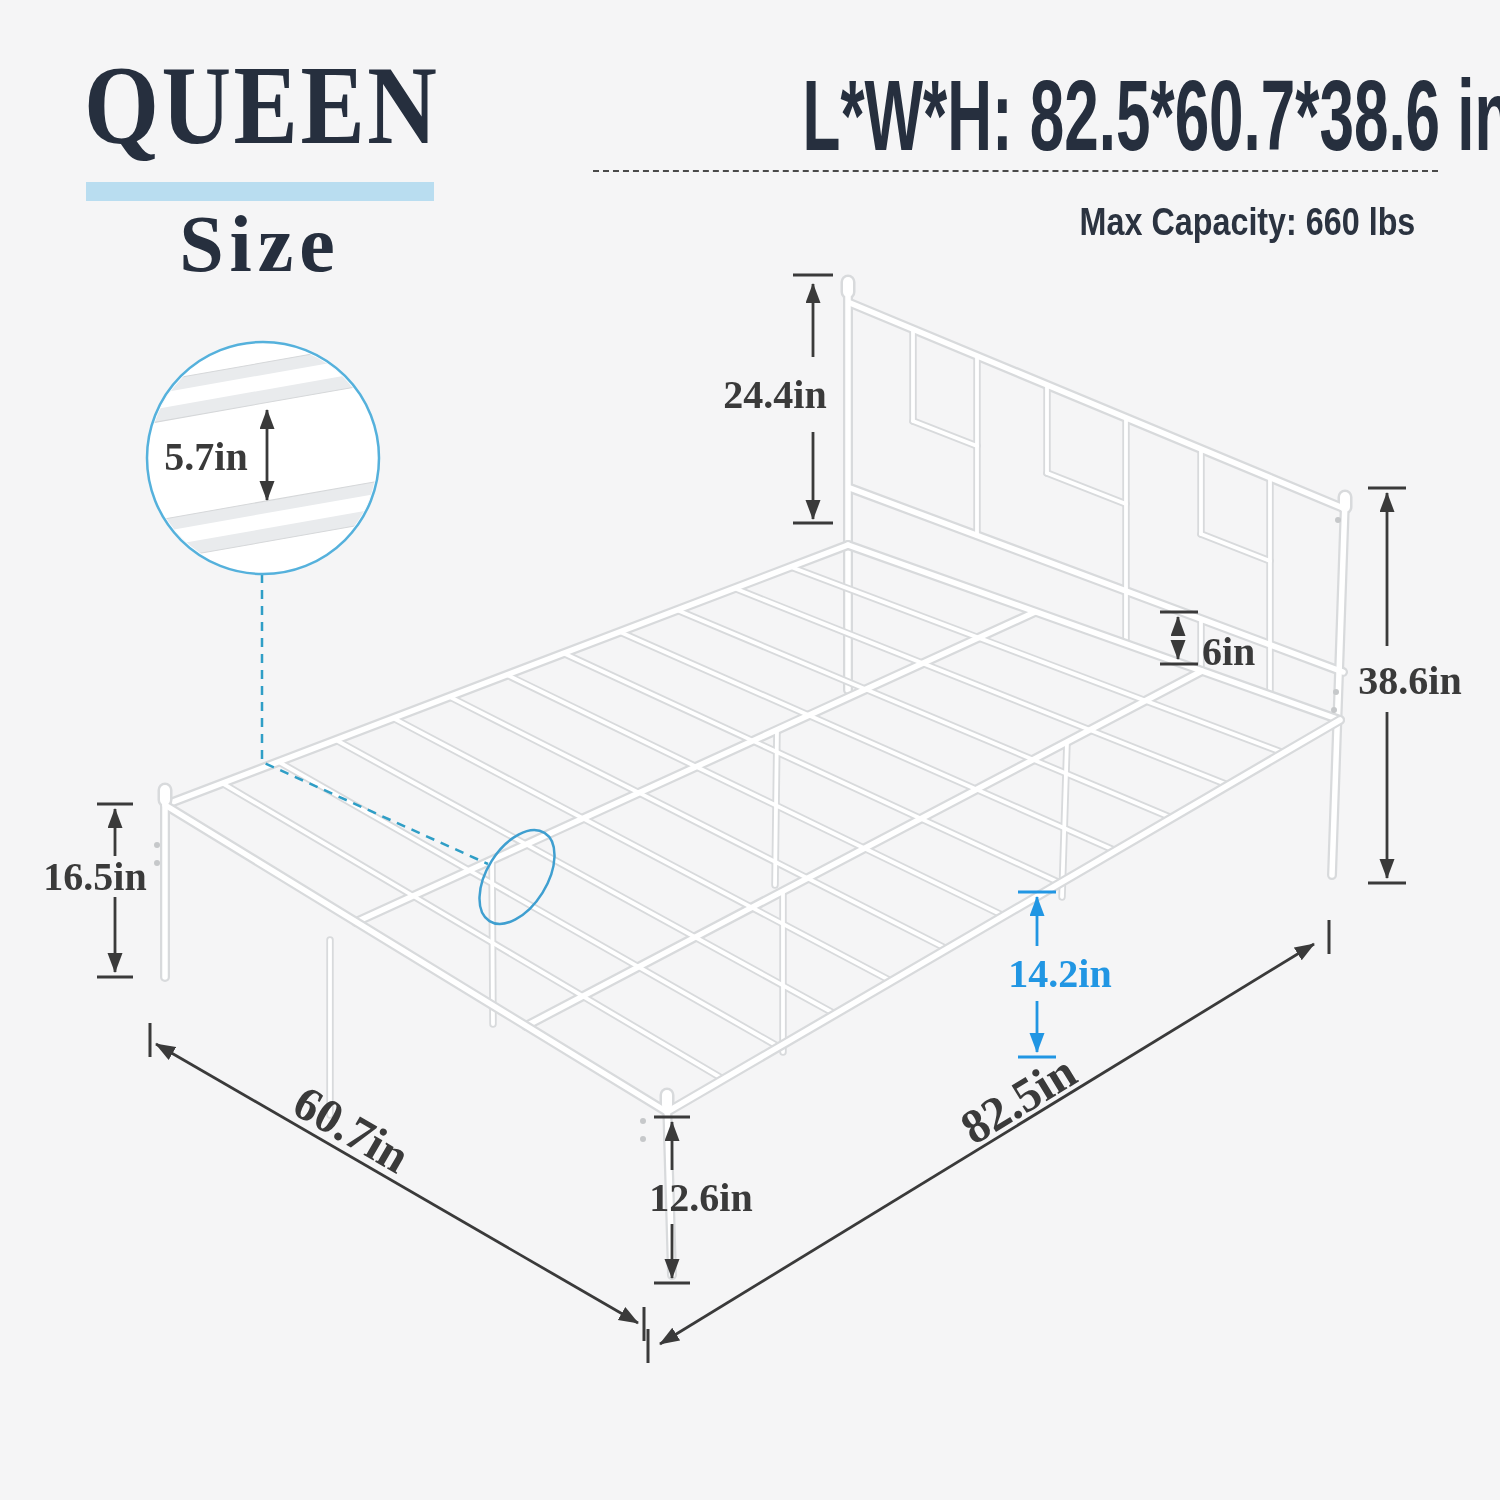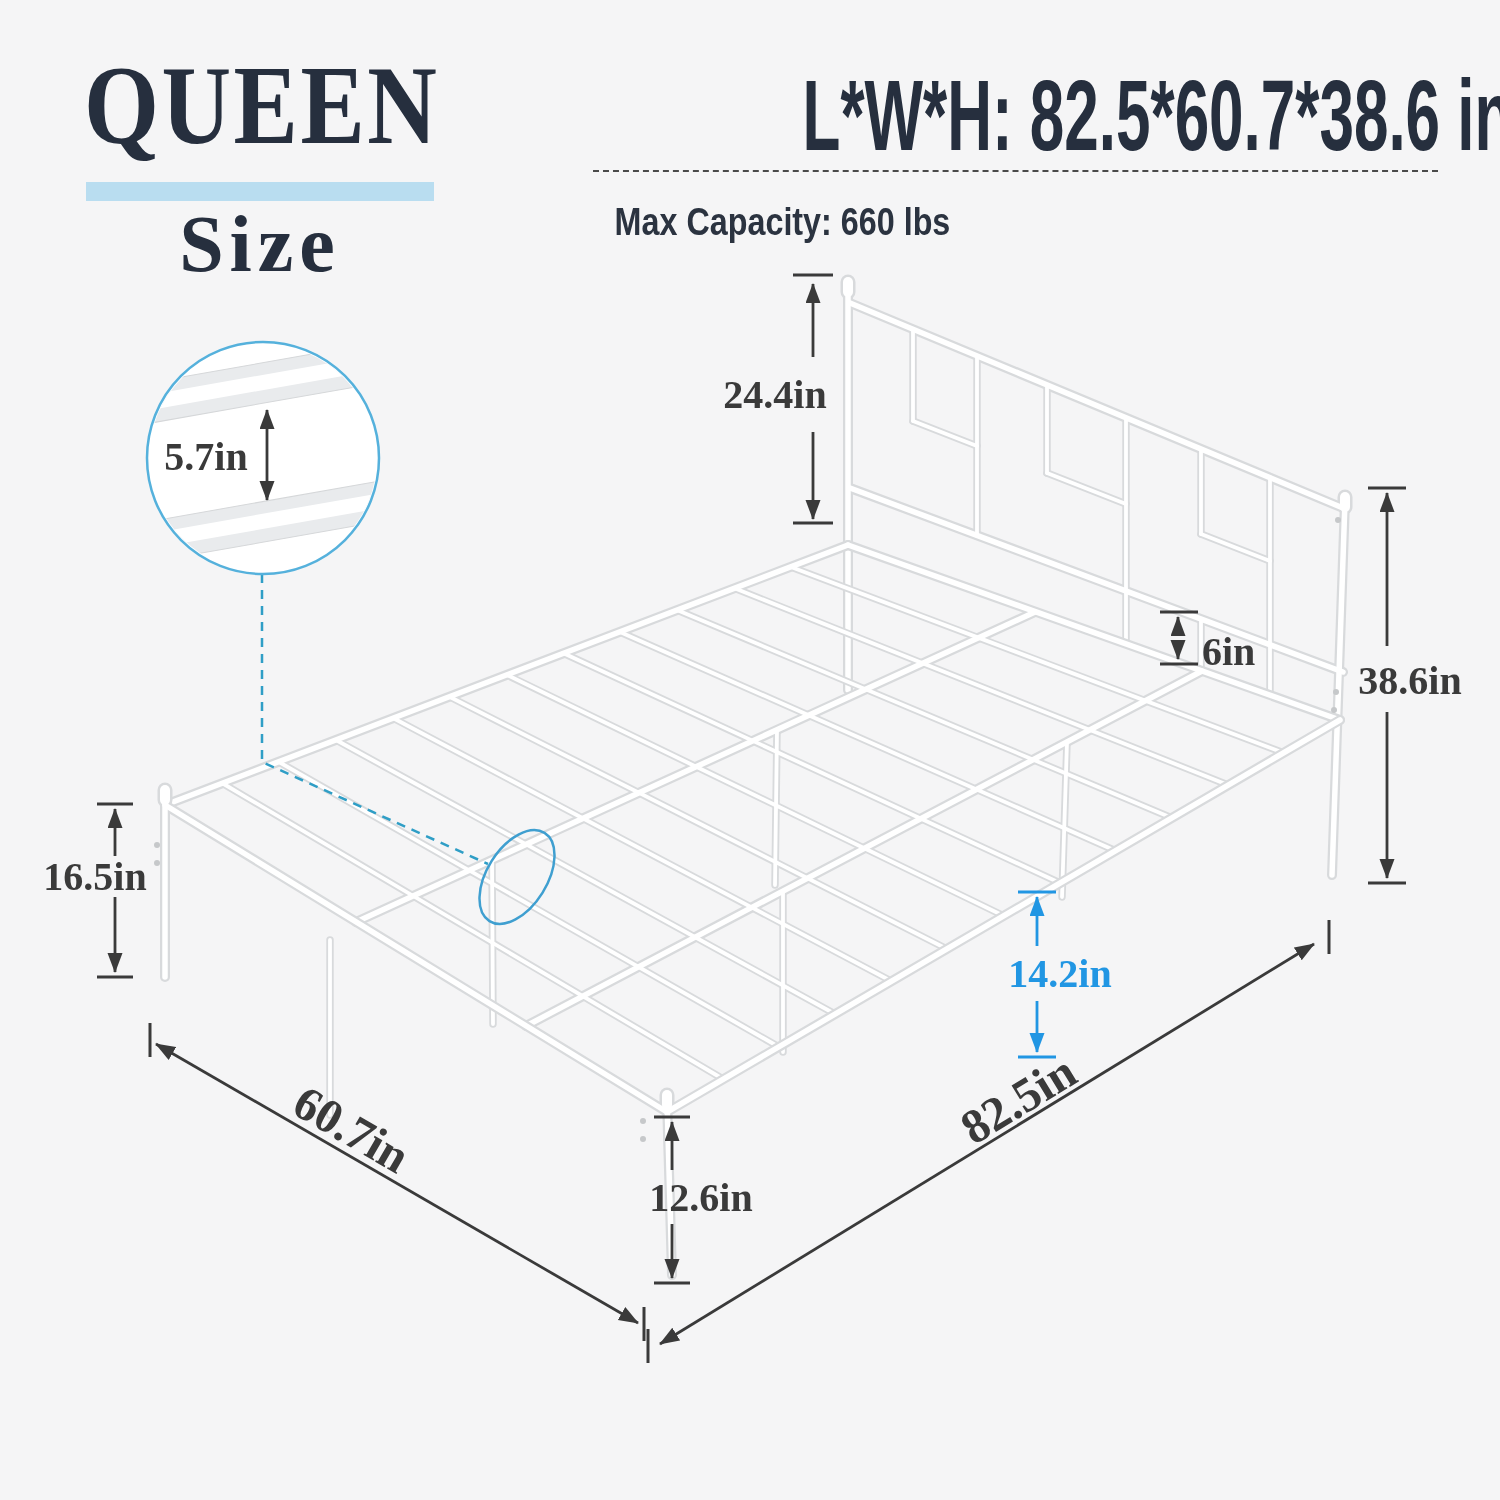--- a/index.html
+++ b/index.html
@@ -19,21 +19,21 @@
   
   .queen-block{position:absolute;left:55px;top:30px;width:410px;text-align:center;}
   .queen-word{display:inline-block;font-family:"Liberation Serif",serif;font-weight:bold;
     font-size:112px;line-height:150px;color:var(--heading_navy);letter-spacing:3px;
     transform:scaleX(.86);transform-origin:center;}
   .blue-bar{width:348px;height:19px;margin:2px auto 0 auto;background:var(--highlight_bar_blue);}
   .size-word{display:inline-block;font-family:"Liberation Serif",serif;font-weight:bold;
     font-size:80px;line-height:86px;color:var(--heading_navy);letter-spacing:6px;}
 
   
-  .specs-block{position:absolute;left:585px;top:64px;width:860px;text-align:left;text-decoration:underline;}
+  .specs-block{position:absolute;left:585px;top:64px;width:860px;text-align:right;text-decoration:underline;}
   .lwh-line{display:inline-block;font-weight:bold;font-size:100px;line-height:102px;
     color:var(--heading_navy);transform:scaleX(.62);transform-origin:center;white-space:nowrap;}
   .spec-divider{margin-top:4px;border-top:2.5px dashed #4a4a4a;height:0;width:845px;margin-left:auto;margin-right:auto;}
   .maxcap-line{display:inline-block;margin-top:30px;font-weight:bold;font-size:38px;line-height:40px;
     color:#2b3340;transform:scaleX(.85);transform-origin:center;white-space:nowrap;}
 
   
   .tube-o line{stroke:var(--tube_edge_gray);stroke-width:10;stroke-linecap:round;}
   .tube-o line.thin{stroke-width:7.5;}
   .tube-o line.cap{stroke-width:15;}

